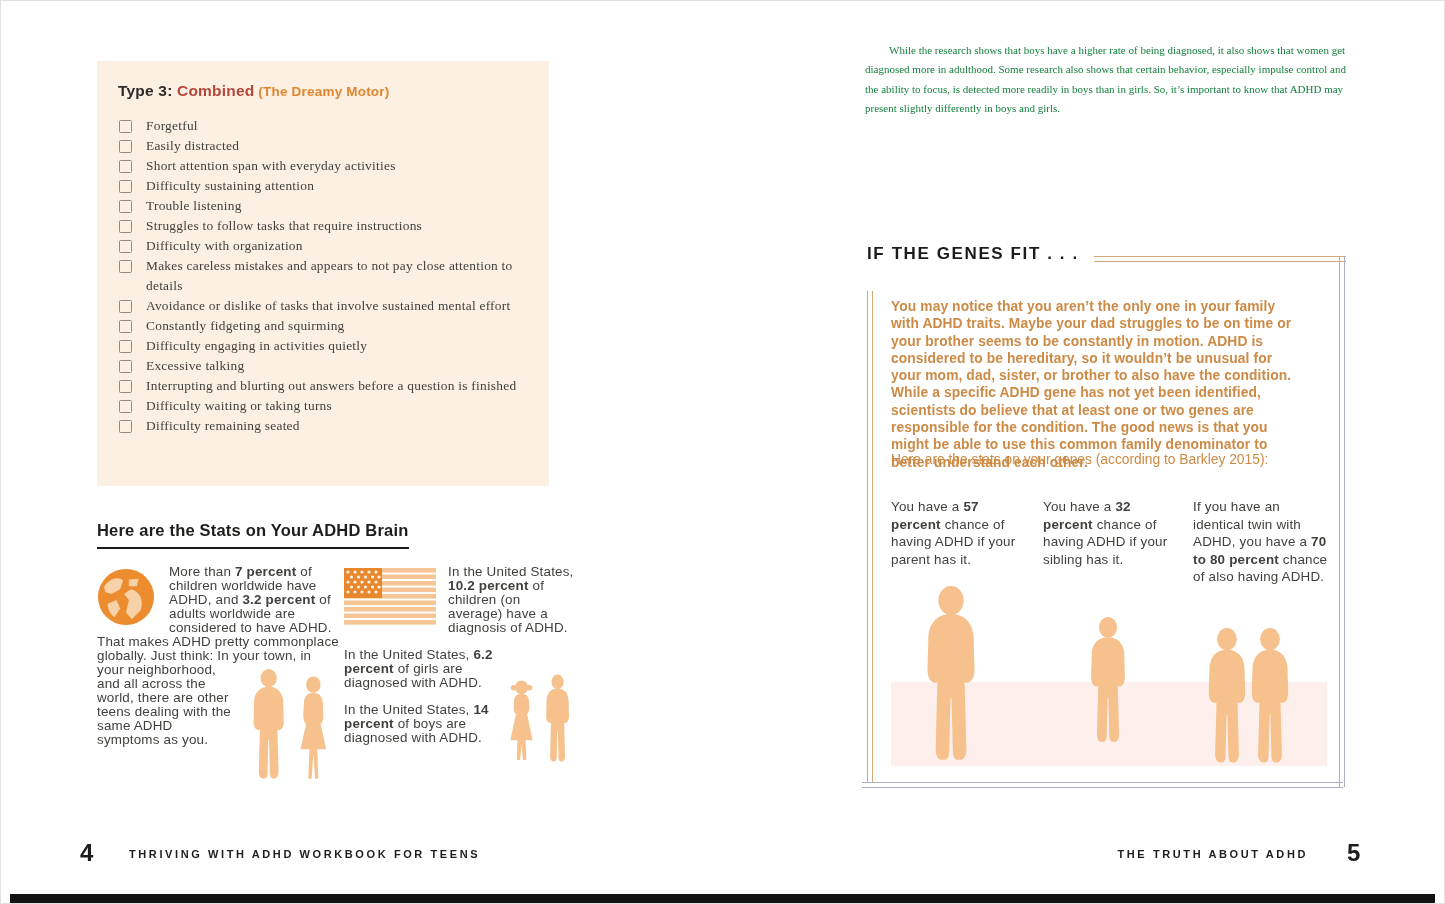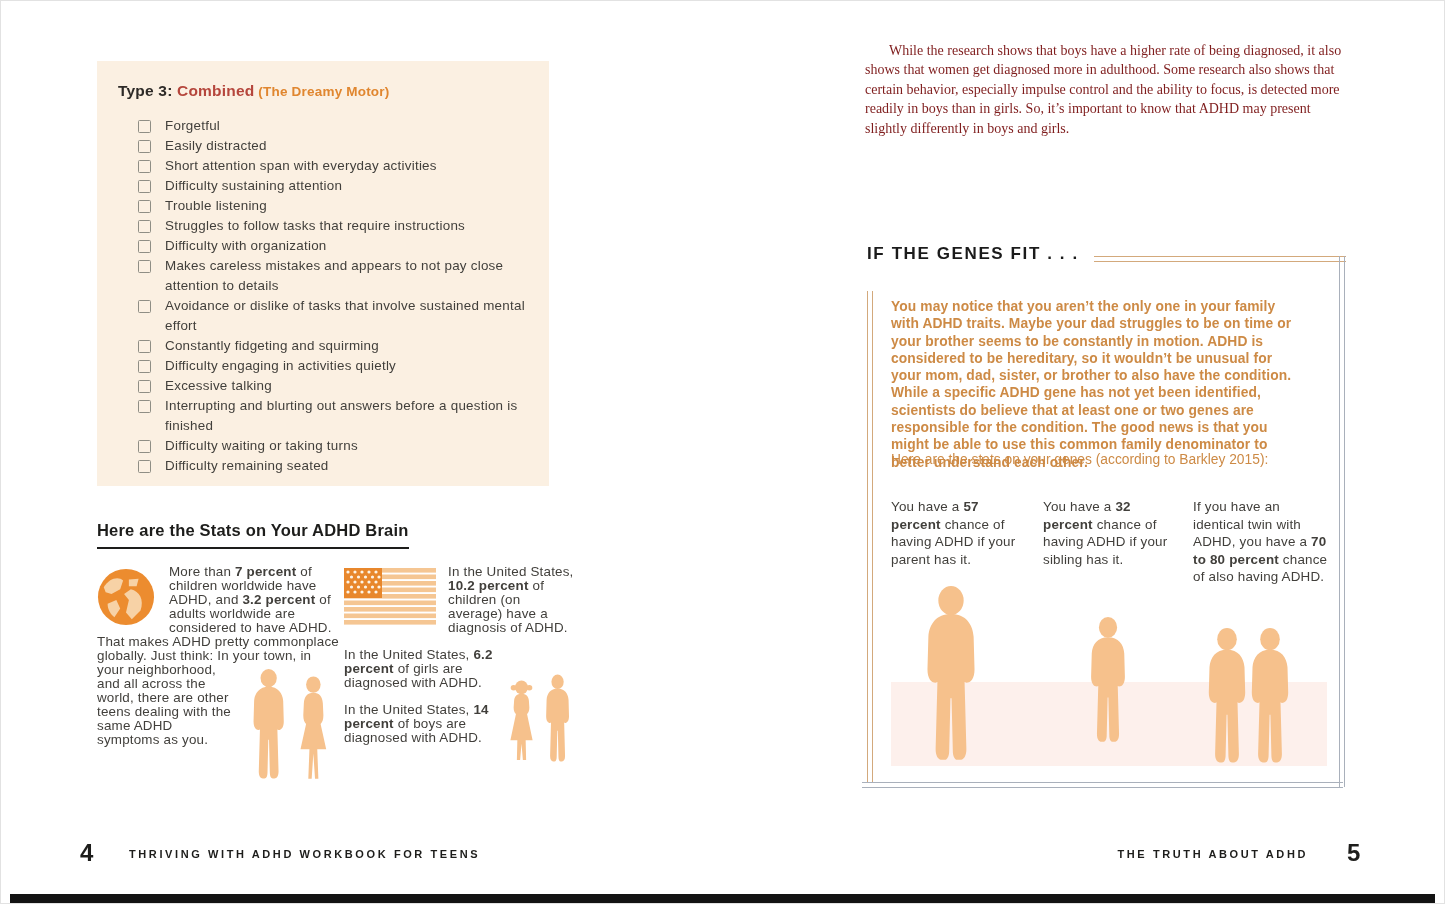--- a/index.html
+++ b/index.html
@@ -4,21 +4,21 @@
 <style>
   html,body{margin:0;padding:0;background:#fff;}
   .book{position:relative;width:1445px;height:904px;background:#ffffff;border:1px solid #e2e2e2;box-sizing:border-box;overflow:hidden;font-family:"Liberation Sans",sans-serif;}
   .edge-bar{position:absolute;left:9px;right:9px;bottom:0;height:9px;background:#131313;}
 
   
   .type-box{position:absolute;left:96px;top:60px;width:452px;height:425px;background:#fbf0e2;}
   .type-title{margin:21px 0 0 21px;font-size:15.5px;font-weight:700;color:#2d2a27;letter-spacing:.2px;}
   .type-title .tname{color:#b5463c;}
   .type-title .tnick{color:#e0862f;font-size:13.5px;}
-  .checklist{list-style:none;margin:16px 0 8px 0;padding:0 24px 0 41px;}
+  .checklist{list-style:none;margin:16px 0 8px 0;padding:0 24px 0 22px;font-family:Liberation Serif, serif;}
   .checklist li{position:relative;padding-left:27px;font-size:13.4px;line-height:20px;color:#413f3b;letter-spacing:.25px;}
   .cbx{position:absolute;left:0;top:4px;width:11px;height:11px;border:1.5px solid #8f8e85;border-radius:1.5px;background:transparent;}
 
   .stats-heading{position:absolute;left:96px;top:520px;font-size:16.5px;font-weight:800;color:#1d1d1b;letter-spacing:.2px;padding-bottom:7px;border-bottom:2.5px solid #1d1d1b;}
 
   .stats-col{font-size:13.4px;line-height:14px;color:#413f3b;letter-spacing:.2px;}
   .stats-col .b{font-weight:800;}
   .col1{position:absolute;left:96px;top:564px;width:243px;}
   .col2{position:absolute;left:343px;top:564px;width:233px;}
   .col2 p{margin:0 0 13px 0;}
@@ -28,21 +28,21 @@
   .kids{float:right;width:74px;height:108px;margin:16px 0 0 4px;}
 
   .folio{position:absolute;font-size:24px;font-weight:700;color:#1d1d1b;}
   .folio-left{left:79px;top:838px;}
   .folio-right{left:1346px;top:838px;}
   .running{position:absolute;top:847px;font-size:11px;font-weight:700;letter-spacing:2.6px;color:#1d1d1b;text-align:center;}
   .running-left{left:128px;}
   .running-right{right:136px;}
 
   
-  .body-text{position:absolute;left:864px;top:40px;width:484px;font-family:"Liberation Serif",serif;font-size:14px;line-height:19.4px;color:#7f1d1d;}
+  .body-text{position:absolute;left:864px;top:40px;width:484px;font-family:"Liberation Serif",serif;font-size:11px;line-height:19.4px;color:#15803d;}
   .body-text p{margin:0;text-indent:24px;}
 
   .genes-heading{position:absolute;left:866px;top:243px;font-size:17px;font-weight:700;letter-spacing:1.6px;color:#1b1b1b;}
   .frame{position:absolute;}
   .frame-top{left:1093px;top:255px;width:252px;height:4px;border-top:1px solid #d3a97c;border-bottom:1px solid #d3a97c;}
   .frame-right{left:1338px;top:255px;width:4px;height:531px;border-left:1px solid #a9b0bb;border-right:1px solid #a9b0bb;}
   .frame-bottom{left:861px;top:781px;width:481px;height:4px;border-top:1px solid #a9b0bb;border-bottom:1px solid #a9b0bb;}
   .frame-left{left:866px;top:290px;width:4px;height:491px;border-left:1px solid #d3a97c;border-right:1px solid #d3a97c;}
 
   .genes-intro{position:absolute;left:890px;top:297px;width:404px;font-size:13.8px;line-height:17.3px;font-weight:700;color:#cd8a45;letter-spacing:.1px;}

